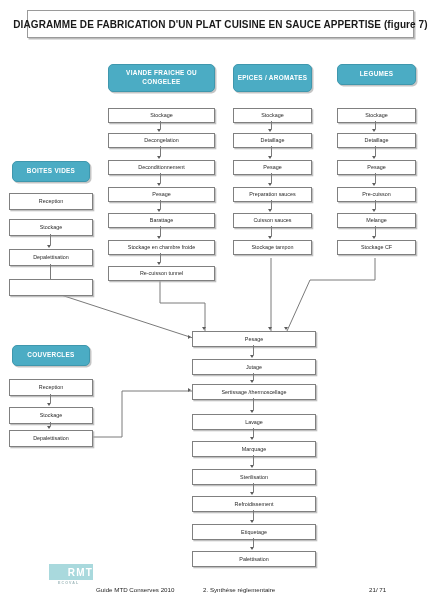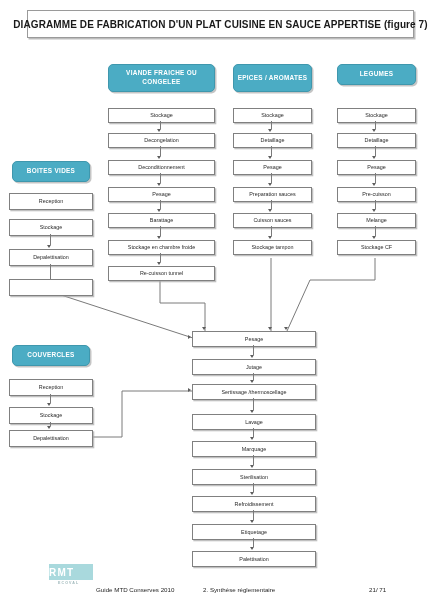--- a/index.html
+++ b/index.html
@@ -58,21 +58,21 @@
   svg.diag{position:absolute;left:0;top:0;width:433px;height:613px;overflow:visible;}
 
   
   .logo{
     position:absolute;left:49px;top:564px;width:44px;height:24px;
     background:#ffffff;
   }
   .logo .bar{
     position:absolute;left:0;top:0;width:44px;height:16px;
     background:#a9d9dd;
-    display:flex;align-items:center;justify-content:flex-start;
+    display:flex;align-items:center;justify-content:flex-end;
   }
   .logo .bar b{
     color:#ffffff;font-size:10px;font-weight:bold;letter-spacing:1.2px;
   }
   .logo .sub{
     position:absolute;left:9px;top:17px;font-size:3.6px;color:#9fb8bb;
     letter-spacing:1.1px;font-weight:bold;
   }
   .foot{position:absolute;font-size:6.2px;color:#1f1f1f;white-space:nowrap;}
   #foot-guide{left:96px;top:586px;}

